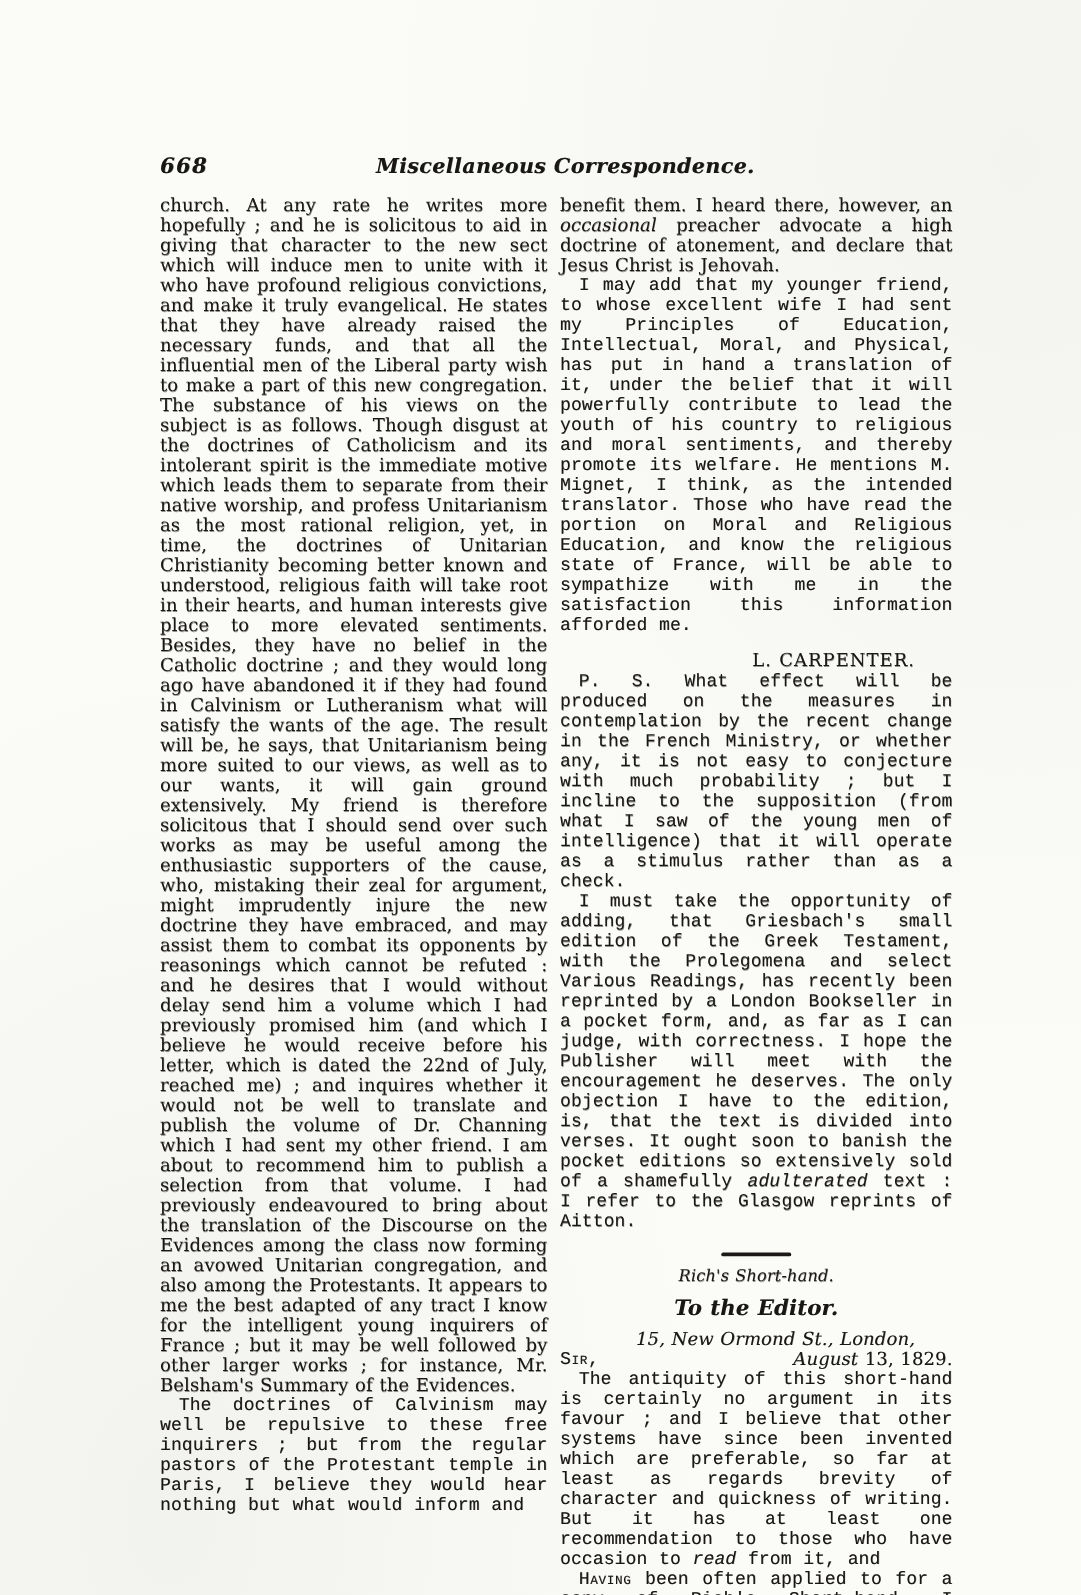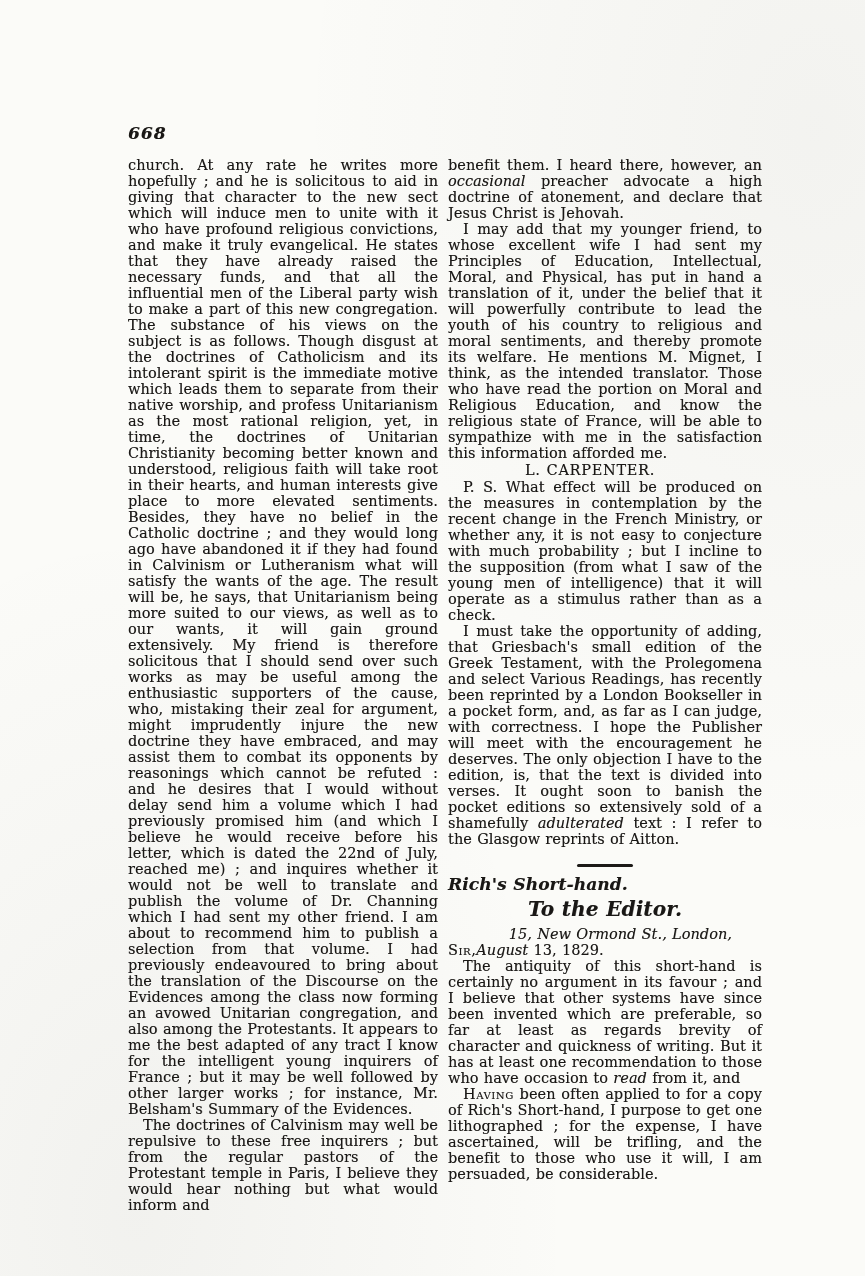--- a/index.html
+++ b/index.html
@@ -57,67 +57,69 @@
     font-size: 14.4px;
     line-height: 16px;
     text-align: justify;
     letter-spacing: 0.1px;
     word-spacing: 0.6px;
     text-shadow: 0.3px 0.3px 0 rgba(25,23,21,0.45);
   }
   .column.left  { width: 310px; }
   .column.right { width: 314px; }
   p.para { margin: 0; }
-  p.para.indent { text-indent: 15px; }
+  p.para.indent { text-indent: 15px; font-family: Liberation Mono, monospace; }
   .smallcaps { font-variant: small-caps; letter-spacing: 0.6px; }
   .signature {
-    margin: 1px 30px 1px 0;
-    text-align: center;
+    margin: 12px 30px 1px 0;
+    text-align: right;
     letter-spacing: 0.8px;
   }
   .rule-wrap {
     margin: 13px 0 9px;
     text-align: center;
     line-height: 4px;
   }
   .rule {
     display: inline-block;
     width: 56px;
     height: 3px;
     background: #1c1a18;
     border-radius: 2px;
   }
   .heading {
     margin: 0 0 9px;
-    font-size: 17px;
-    font-weight: bold;
+    text-align: center;
+    font-size: 13px;
+    font-weight: normal;
     font-style: italic;
   }
   .subheading {
     margin: 0 0 9px;
     text-align: center;
     font-style: italic;
     font-weight: bold;
-    font-size: 20px;
+    font-size: 17px;
   }
   .address {
     margin: 0 30px 0 0;
     text-align: right;
     font-style: italic;
   }
   .dateline { display: flex; }
-  .dl-left  { flex: 0 0 auto; }
-  .dl-right { flex: 1 1 auto; text-align: left; }
+  .dl-left  { flex: 0 0 auto; font-family: Liberation Mono, monospace; }
+  .dl-right { flex: 1 1 auto; text-align: right; }
 </style>
 </head>
 <body>
 
 <div class="page">
   <div class="header">
     <span class="page-number">668</span>
+    <span class="running-title">Miscellaneous Correspondence.</span>
   </div>
   <div class="columns">
     <div class="column left" id="col-left">
         <p class="para"><span>church.  At any rate he writes more hopefully ; and he is solicitous to aid in giving that character to the new sect which will induce men to unite with it who have profound religious convictions, and make it truly evangelical.  He states that they have already raised the necessary funds, and that all the influential men of the Liberal party wish to make a part of this new congregation.  The substance of his views on the subject is as follows.  Though disgust at the doctrines of Catholicism and its intolerant spirit is the immediate motive which leads them to separate from their native worship, and profess Unitarianism as the most rational religion, yet, in time, the doctrines of Unitarian Christianity becoming better known and understood, religious faith will take root in their hearts, and human interests give place to more elevated sentiments.  Besides, they have no belief in the Catholic doctrine ; and they would long ago have abandoned it if they had found in Calvinism or Lutheranism what will satisfy the wants of the age.  The result will be, he says, that Unitarianism being more suited to our views, as well as to our wants, it will gain ground extensively.  My friend is therefore solicitous that I should send over such works as may be useful among the enthusiastic supporters of the cause, who, mistaking their zeal for argument, might imprudently injure the new doctrine they have embraced, and may assist them to combat its opponents by reasonings which cannot be refuted : and he desires that I would without delay send him a volume which I had previously promised him (and which I believe he would receive before his letter, which is dated the 22nd of July, reached me) ; and inquires whether it would not be well to translate and publish the volume of Dr. Channing which I had sent my other friend.  I am about to recommend him to publish a selection from that volume.  I had previously endeavoured to bring about the translation of the Discourse on the Evidences among the class now forming an avowed Unitarian congregation, and also among the Protestants.  It appears to me the best adapted of any tract I know for the intelligent young inquirers of France ; but it may be well followed by other larger works ; for instance, Mr. Belsham's Summary of the Evidences.</span></p>
         <p class="para indent"><span>The doctrines of Calvinism may well be repulsive to these free inquirers ; but from the regular pastors of the Protestant temple in Paris, I believe they would hear nothing but what would inform and</span></p>
       </div>
     <div class="column right" id="col-right">
         <p class="para"><span>benefit them.  I heard there, however, an </span><i>occasional</i><span> preacher advocate a high doctrine of atonement, and declare that Jesus Christ is Jehovah.</span></p>
         <p class="para indent"><span>I may add that my younger friend, to whose excellent wife I had sent my Principles of Education, Intellectual, Moral, and Physical, has put in hand a translation of it, under the belief that it will powerfully contribute to lead the youth of his country to religious and moral sentiments, and thereby promote its welfare.  He mentions M. Mignet, I think, as the intended translator.  Those who have read the portion on Moral and Religious Education, and know the religious state of France, will be able to sympathize with me in the satisfaction this information afforded me.</span></p>
         <p class="signature"><span>L. CARPENTER.</span></p>

